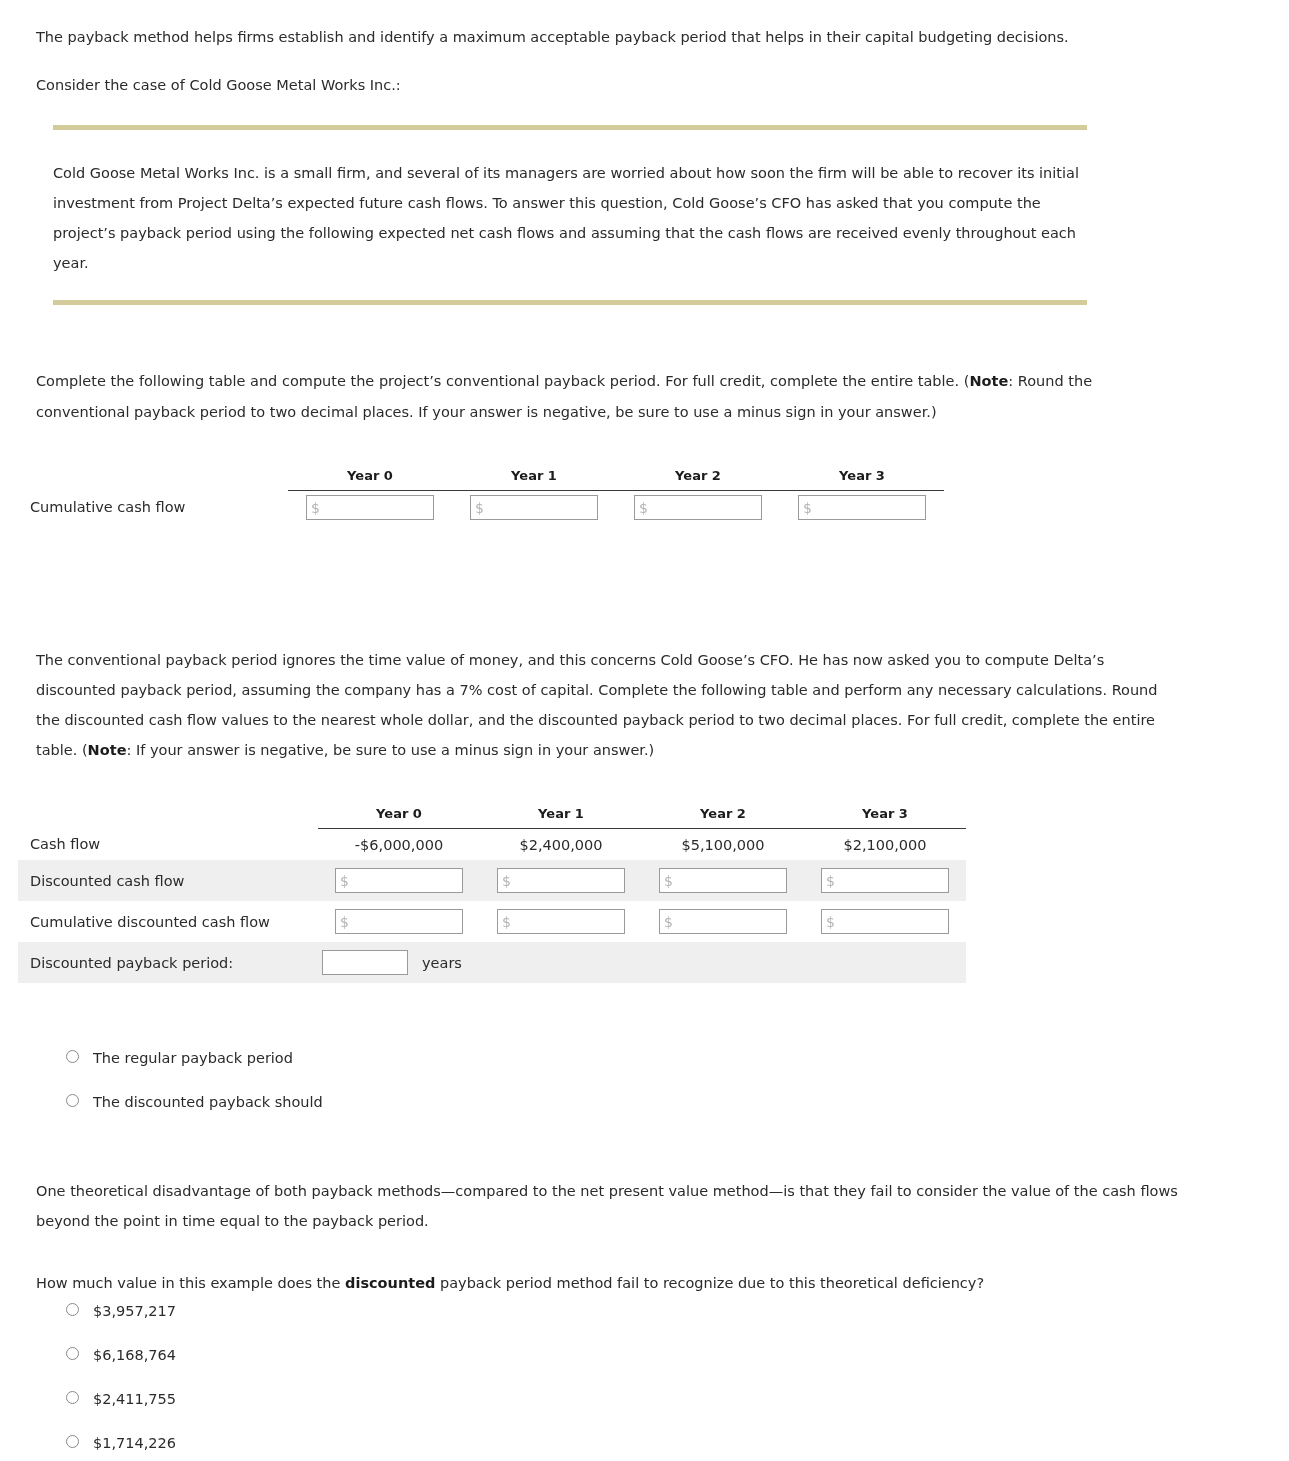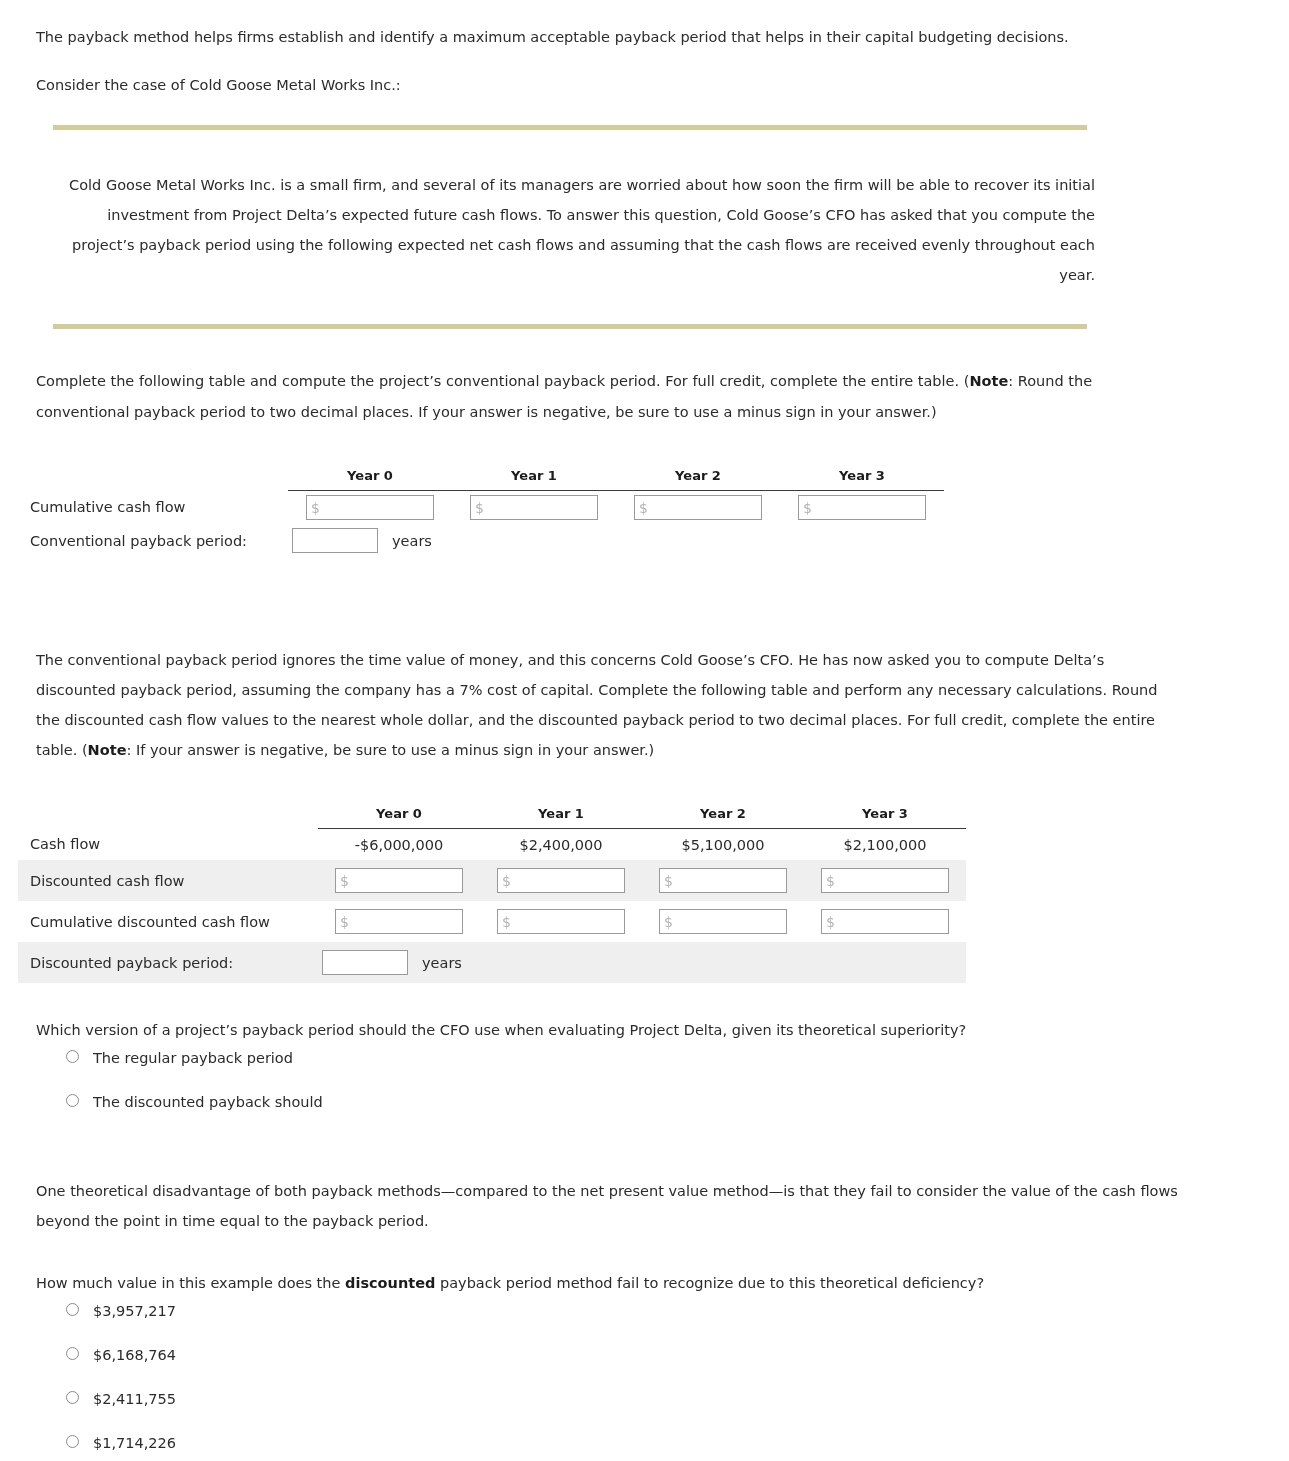--- a/index.html
+++ b/index.html
@@ -46,25 +46,24 @@
     width: 100%;
   }
   .callout .callout-body {
     padding: 28px 0 22px 0;
     line-height: 30px;
     color: #2b2b2b;
     font-size: 14.5px;
     padding-left: 0;
   }
   .callout .callout-body p {
-    margin: 12px;
+    margin: 0;
     padding: 0 0 0 0;
     line-height: 30px;
     width: 1030px;
-    text-align: right;
   }
 
   .instr-1 {
     position: absolute;
     left: 20px;
     top: 350px;
     width: 1140px;
     line-height: 31px;
   }
   .instr-2 {
@@ -230,29 +229,20 @@
             <div class="cellwrap">
               <input class="txt-input" placeholder="$" style="">
             </div>
           </td>
       <td class="colcell">
             <div class="cellwrap">
               <input class="txt-input" placeholder="$" style="">
             </div>
           </td>
     </tr>
-    <tr class="payback-row">
-      <td class="rowlabel">Conventional payback period:</td>
-      <td class="colcell" colspan="4">
-        <div class="cellwrap left" style="padding-left:4px;">
-          <input class="txt-input short" style="">
-          <span class="years-lbl">years</span>
-        </div>
-      </td>
-    </tr>
   </tbody>
     </table>
 
   <p class="para instr-2"><span>The conventional payback period ignores the time value of money, and this concerns Cold Goose’s CFO. He has now asked you to compute Delta’s discounted payback period, assuming the company has a 7% cost of capital. Complete the following table and perform any necessary calculations. Round the discounted cash flow values to the nearest whole dollar, and the discounted payback period to two decimal places. For full credit, complete the entire table. (</span><b>Note</b><span>: If your answer is negative, be sure to use a minus sign in your answer.)</span></p>
 
   <table class="fin-table" id="table-discounted">
     <tbody>
         <tr class="head-row">
       <th class="rowlabel blank"></th>
       <th class="colhead colcell">Year 0</th>
@@ -318,21 +308,20 @@
       <td class="colcell" colspan="4">
         <div class="cellwrap left" style="padding-left:4px;">
           <input class="txt-input short" style="">
           <span class="years-lbl">years</span>
         </div>
       </td>
     </tr>
   </tbody>
     </table>
 
-  <p class="para question" id="q-version">Which version of a project’s payback period should the CFO use when evaluating Project Delta, given its theoretical superiority?</p>
   <div class="radio-group" id="radios-version">
     <div class="radio-row">
       <span class="radio-circle"></span>
       <span class="radio-label">The regular payback period</span>
     </div>
     <div class="radio-row">
       <span class="radio-circle"></span>
       <span class="radio-label">The discounted payback should</span>
     </div>
   </div>

